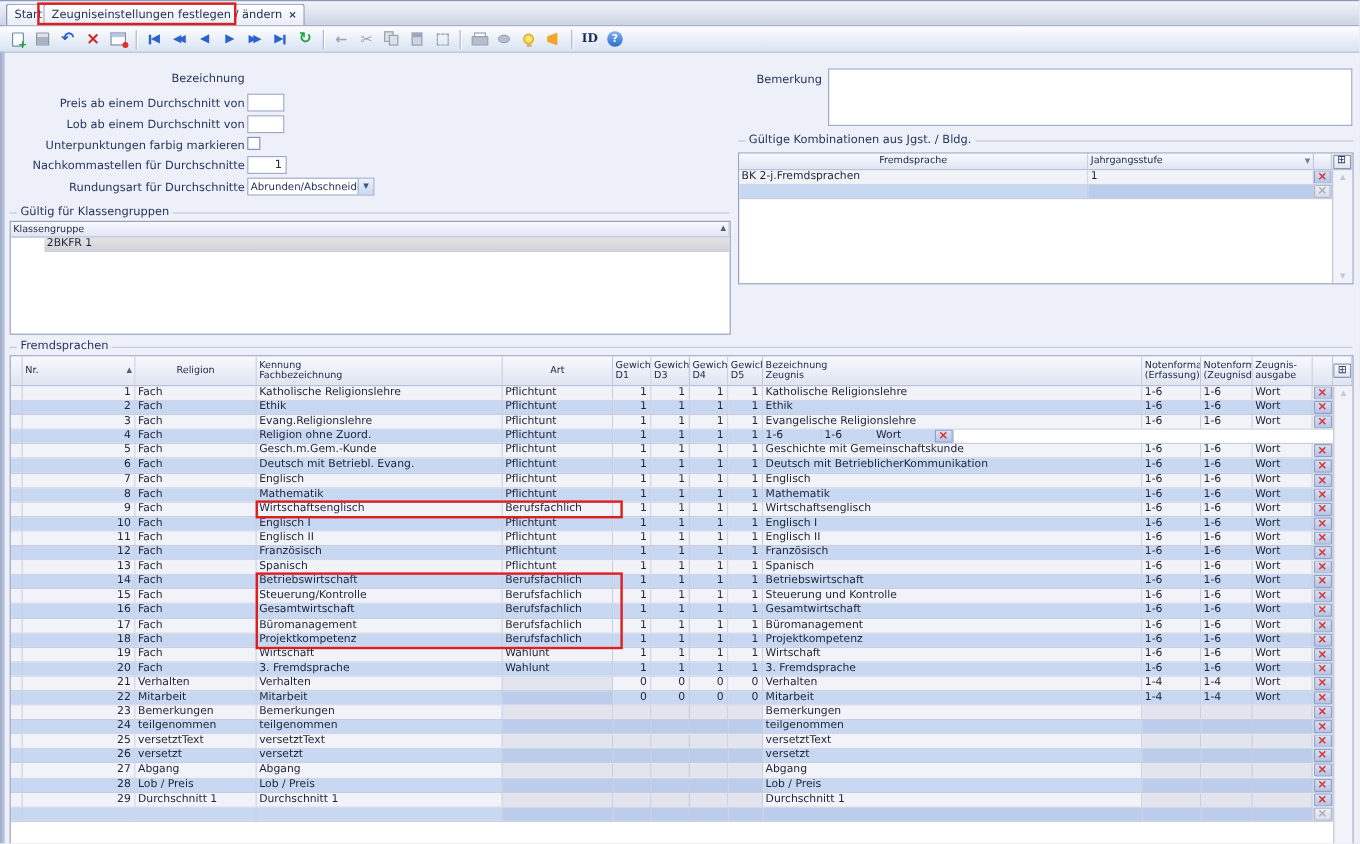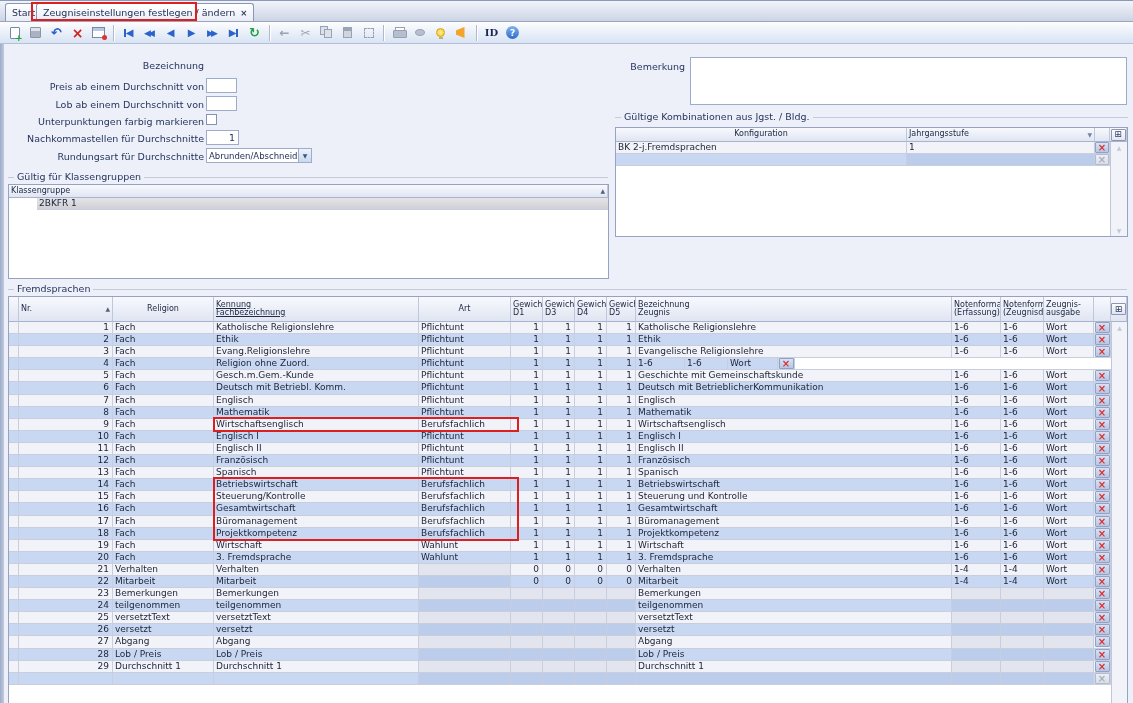--- a/index.html
+++ b/index.html
@@ -222,21 +222,21 @@
   <textarea class="tin" style="left: 690px; top: 57px; width: 437px; height: 48px;"></textarea>
 
   <div class="legend" style="left:615px;top:111px;width:513px">
     <span class="lseg"></span>
       <span class="ltxt">Gültige Kombinationen aus Jgst. / Bldg.</span>
       <span class="lline"></span>
   </div>
   <div class="gridwrap" style="left:615px;top:127px;width:513px;height:110px">
     <div class="ghead" style="height:14px">
       <div class="hc rowdir k-a" style="height:14px">
-          <span class="hlbl">Konfiguration</span>
+          <span class="hlbl">Fremdsprache</span>
         </div>
       <div class="hc rowdir k-b" style="height:14px">
           <span class="hlbl">Jahrgangsstufe</span>
           <span class="filt">▼</span>
         </div>
       <div class="hc k-del" style="height:14px"></div>
       <div class="hc k-scr" style="height:14px;padding:0;align-items:center">
           <span class="custbtn">⊞</span>
         </div>
     </div>
@@ -289,21 +289,21 @@
   <div class="gridwrap" style="left:8px;top:296px;width:1120px;height:518px">
     <div class="ghead" style="height:25px">
         <div class="hc c-g" style="height: 25px;"></div>
         <div class="hc c-nr rowdir" style="height: 25px;">
           <div class="hlbl">Nr.</div>
           <div class="sort">▲</div>
         </div>
         <div class="hc c-kat rowdir" style="height: 25px;">
           <div class="hlbl">Religion</div>
         </div>
-        <div class="hc c-ken" style="height: 25px; text-decoration: underline;">
+        <div class="hc c-ken" style="height: 25px;">
           <div class="hlbl">Kennung
 Fachbezeichnung</div>
         </div>
         <div class="hc c-art rowdir" style="height: 25px;">
           <div class="hlbl">Art</div>
         </div>
         <div class="hc c-gw" style="height: 25px;">
           <div class="hlbl">Gewicht
 D1</div>
         </div>
@@ -427,21 +427,21 @@
           <div class="gc c-nf2">1-6</div>
           <div class="gc c-aus">Wort</div>
           <div class="gc c-del delc">
             <div class="delbtn">×</div>
           </div>
         </div>
         <div class="gr even">
           <div class="gc c-g"></div>
           <div class="gc c-nr num">6</div>
           <div class="gc c-kat">Fach</div>
-          <div class="gc c-ken">Deutsch mit Betriebl. Komm.</div>
+          <div class="gc c-ken">Deutsch mit Betriebl. Evang.</div>
           <div class="gc c-art">Pflichtunt</div>
           <div class="gc c-gw num">1</div>
           <div class="gc c-gw num">1</div>
           <div class="gc c-gw num">1</div>
           <div class="gc c-g5 num">1</div>
           <div class="gc c-bez">Deutsch mit BetrieblicherKommunikation</div>
           <div class="gc c-nf1">1-6</div>
           <div class="gc c-nf2">1-6</div>
           <div class="gc c-aus">Wort</div>
           <div class="gc c-del delc">

